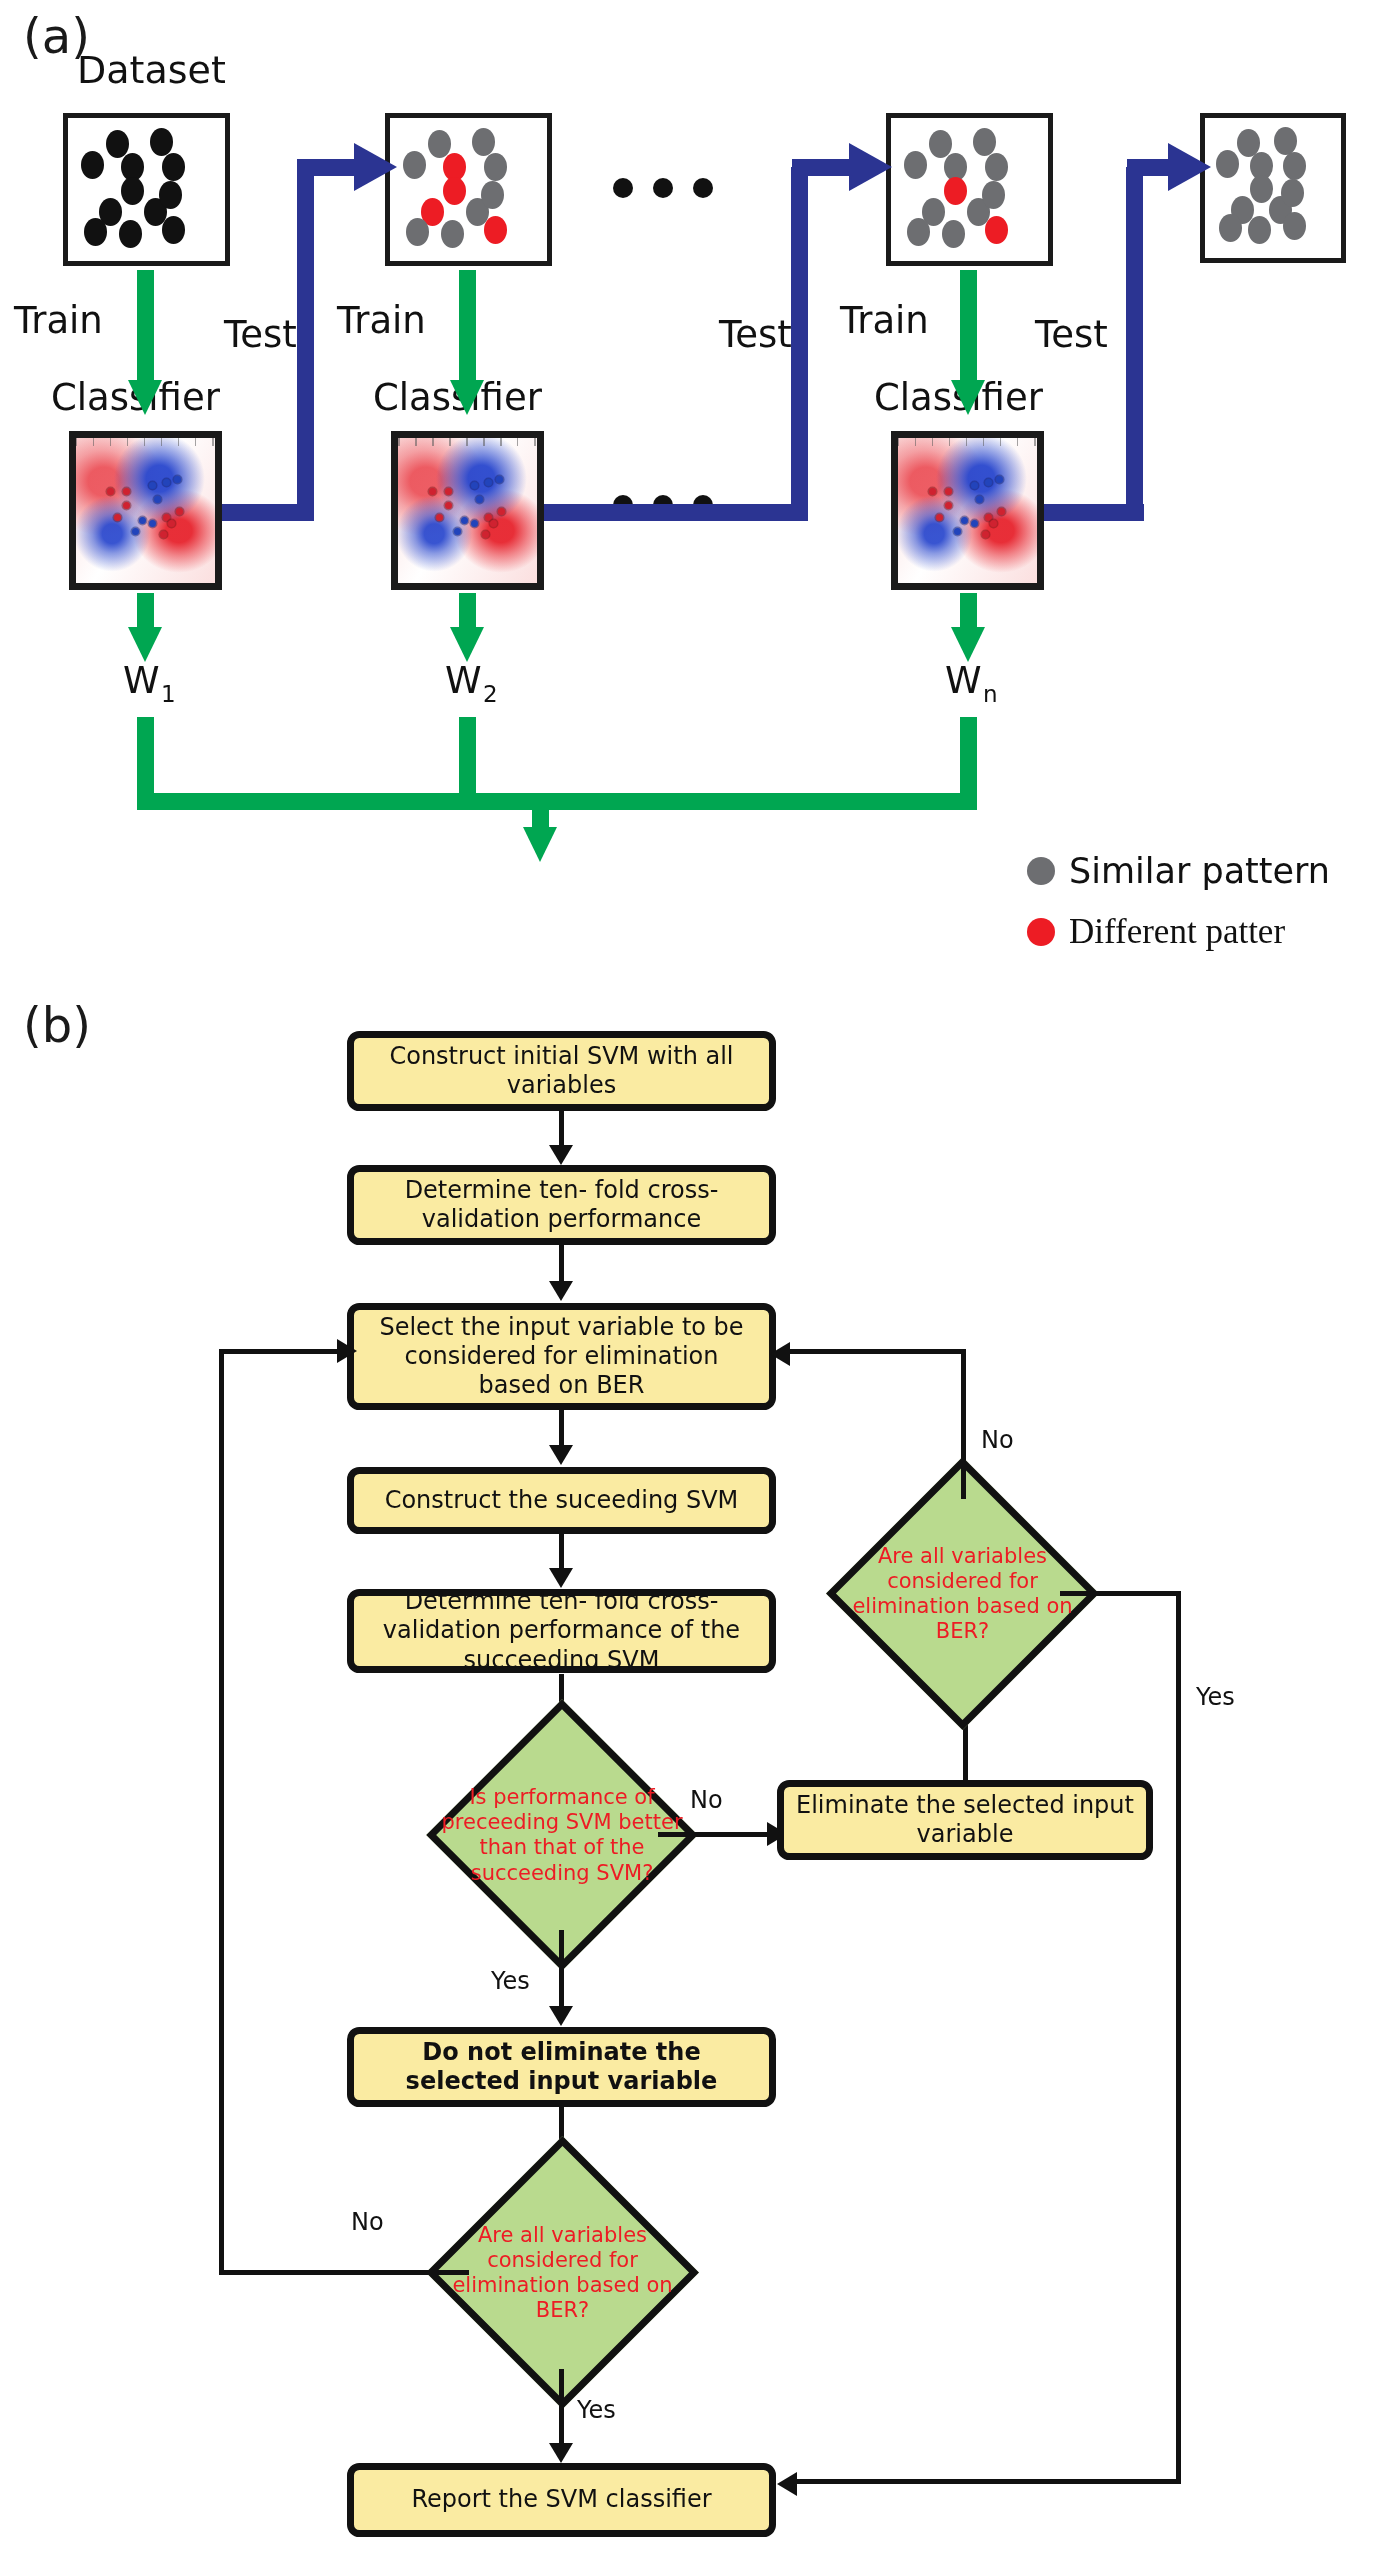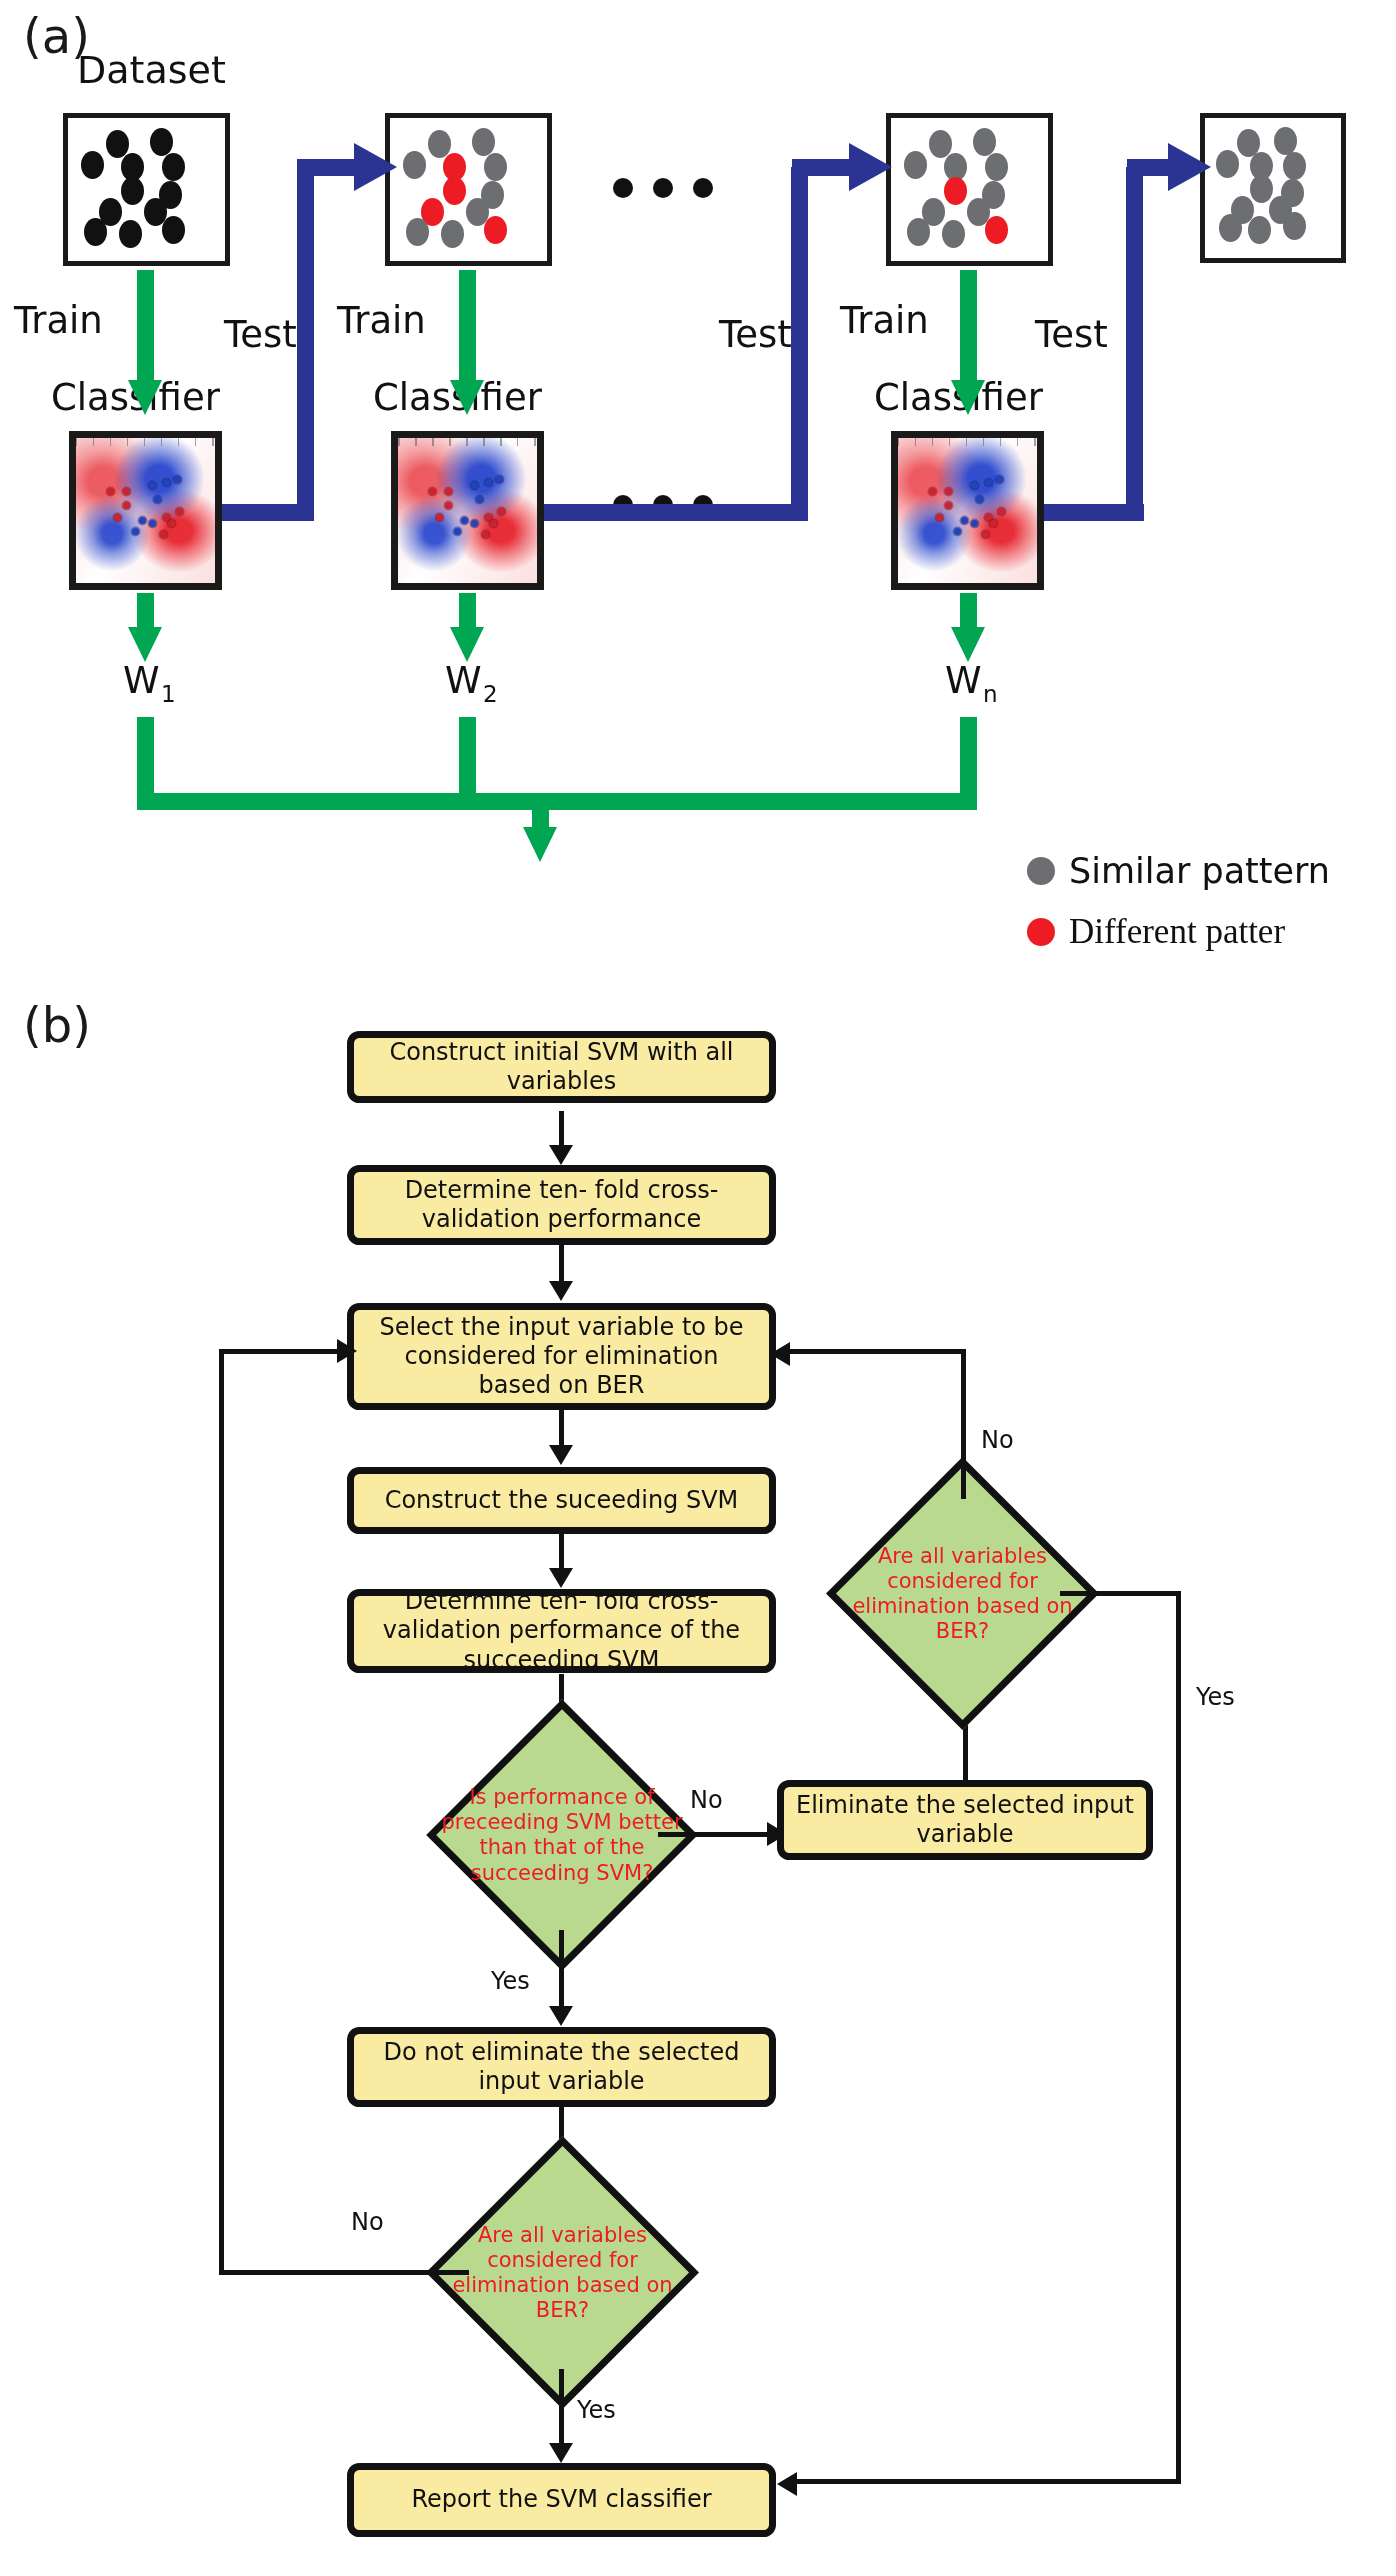--- a/index.html
+++ b/index.html
@@ -238,21 +238,21 @@
     <span class="legend-dot" style="background:#6D6E71;"></span>
     <span>Similar pattern</span>
   </div>
   <div class="abs legend-row" style="left:1027px;top:912px;font-family:Liberation Serif, serif;">
     <span class="legend-dot" style="background:#ED1C24;"></span>
     <span>Different patter</span>
   </div>
 
   <div class="abs panel-label" style="left:23px;top:997px;">(b)</div>
 
-  <div class="abs fc-box" style="left:347px;top:1031px;width:429px;height:72px;">Construct initial SVM with all variables</div>
+  <div class="abs fc-box" style="left:347px;top:1031px;width:429px;height:80px;">Construct initial SVM with all variables</div>
 
   <div class="ln v" style="left:559px;top:1111px;height:37px;"></div>
   <div class="ahead down" style="left:549px;top:1145px;"></div>
 
   <div class="abs fc-box" style="left:347px;top:1165px;width:429px;height:80px;">Determine ten- fold cross- validation performance</div>
 
   <div class="ln v" style="left:559px;top:1244px;height:40px;"></div>
   <div class="ahead down" style="left:549px;top:1281px;"></div>
 
   <div class="abs fc-box" style="left:347px;top:1303px;width:429px;height:107px;">Select the input variable to be considered for elimination based on BER</div>
@@ -297,21 +297,21 @@
   <div class="ln h" style="left:1060px;top:1591px;width:121px;"></div>
   <div class="ln v" style="left:1176px;top:1591px;height:893px;"></div>
   <div class="ln h" style="left:797px;top:2479px;width:383px;"></div>
   <div class="ahead left" style="left:777px;top:2472px;"></div>
   <div class="edge-label" style="left:1196px;top:1683px;">Yes</div>
 
   <div class="ln v" style="left:559px;top:1930px;height:78px;"></div>
   <div class="ahead down" style="left:549px;top:2006px;"></div>
   <div class="edge-label" style="left:491px;top:1967px;">Yes</div>
 
-  <div class="abs fc-box" style="left:347px;top:2027px;width:429px;height:80px;">Do not eliminate the selected input variable</div>
+  <div class="abs fc-box" style="left:347px;top:2027px;width:429px;height:80px;font-weight:bold;">Do not eliminate the selected input variable</div>
 
   <div class="ln v" style="left:559px;top:2107px;height:51px;"></div>
   <div class="ahead down" style="left:549px;top:2154px;"></div>
 
   <div class="fc-diamond" style="left:466px;top:2176px;width:193px;height:193px;">
     <div class="shape"></div>
     <div class="dlabel">Are all variables considered for elimination based on BER?</div>
   </div>
 
   <div class="ln h" style="left:219px;top:2270px;width:250px;"></div>

